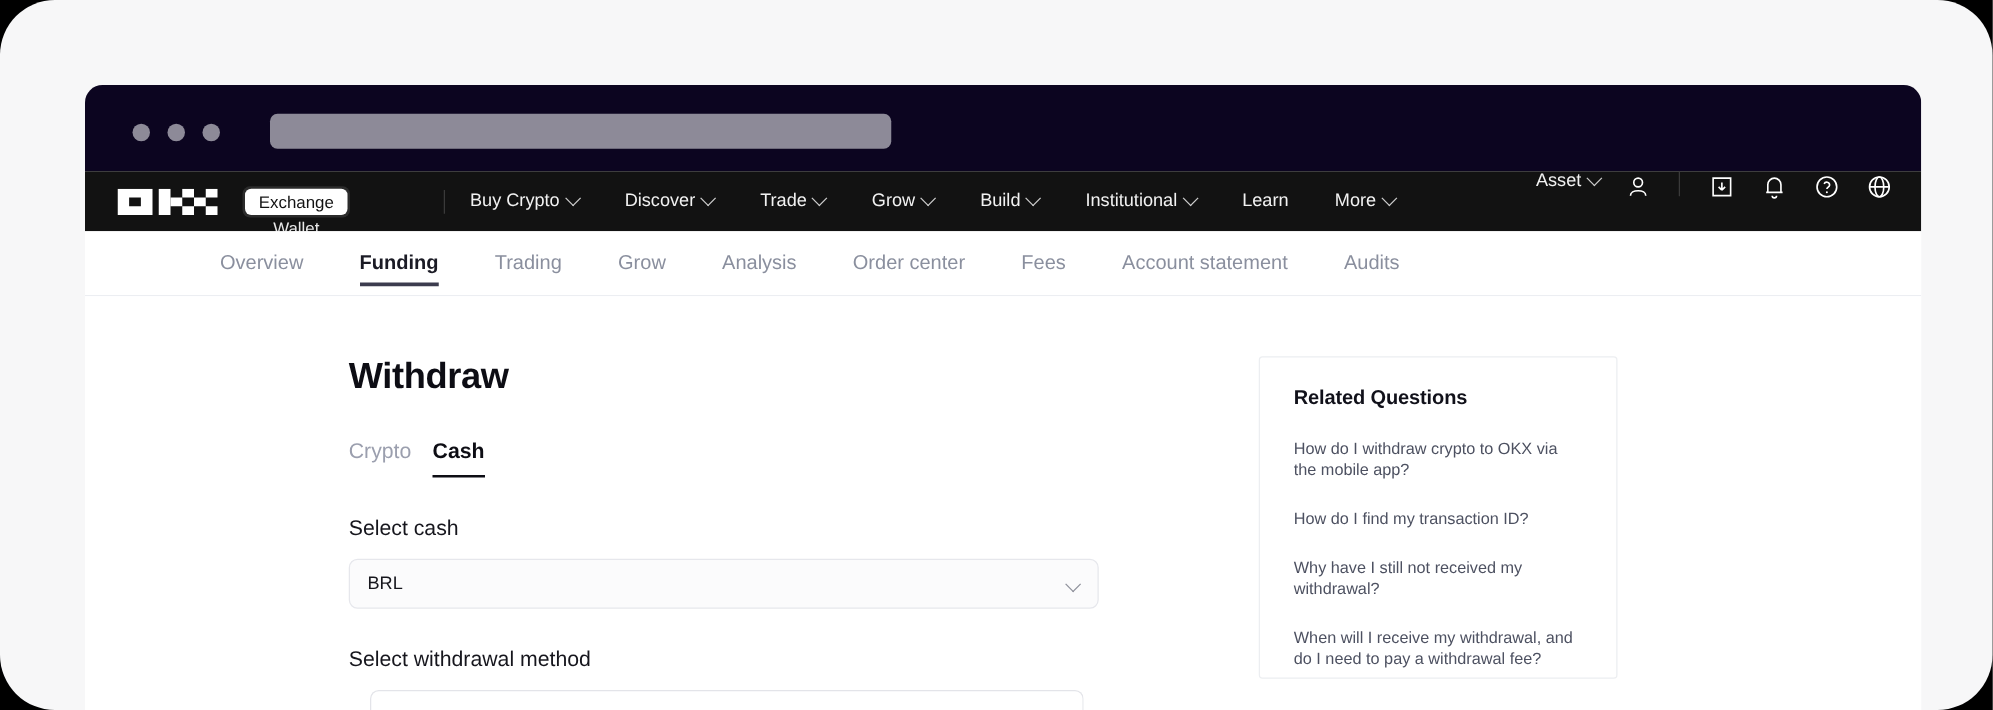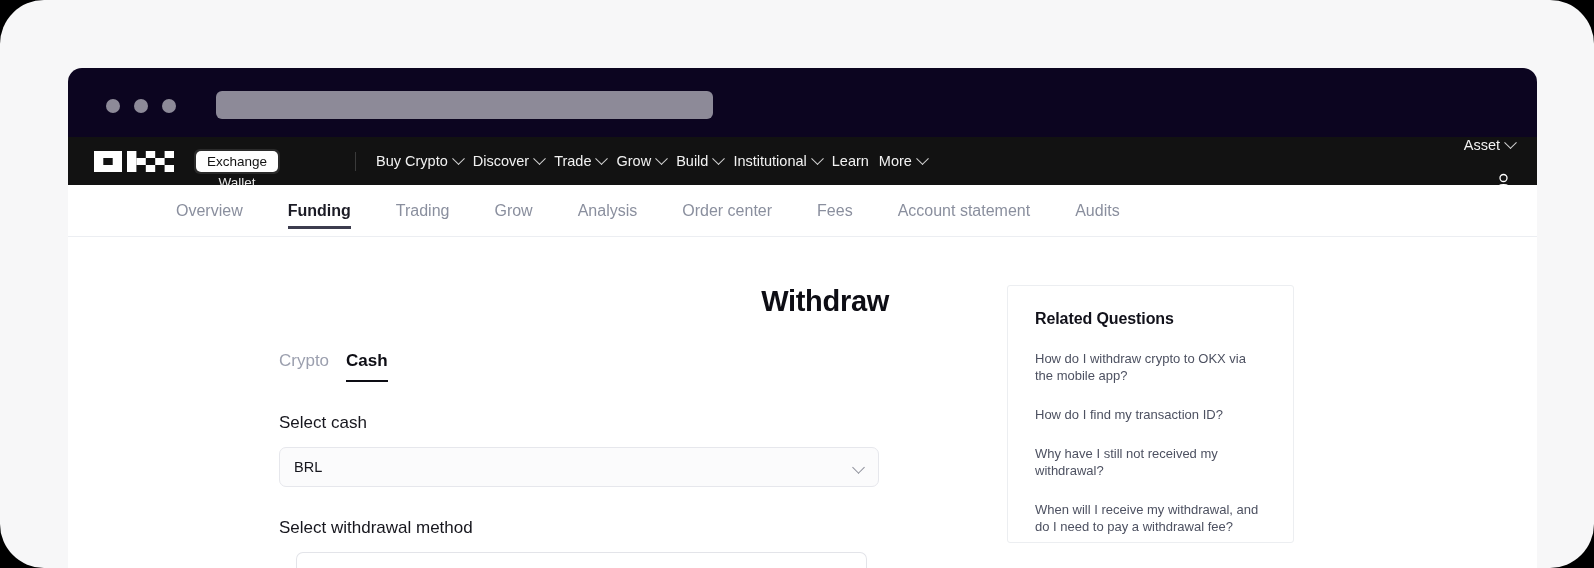--- a/index.html
+++ b/index.html
@@ -103,21 +103,21 @@
     width: 1px; height: 19px;
     background: #3a3a3a;
   }
 
   .nav-menu {
     position: absolute;
     left: 308px; top: 0;
     height: 48px;
     display: flex;
     align-items: center;
-    gap: 10px;
+    gap: 37px;
   }
   .nav-item {
     display: flex;
     align-items: center;
     gap: 6px;
     color: #f2f2f2;
     font-size: 14.5px;
     white-space: nowrap;
   }
   .chev {
@@ -126,23 +126,22 @@
     border-right: 1.6px solid #cfcfcf;
     border-bottom: 1.6px solid #cfcfcf;
     transform: rotate(45deg) translate(-2px, -2px);
   }
 
   .nav-right {
     position: absolute;
     right: 22px; top: 0;
     height: 48px;
     display: flex;
-    align-items: flex-end;
+    align-items: flex-start;
     gap: 18px;
-    flex-direction: column;
   }
   .nav-right .nav-item { font-size: 14.5px; }
   .nav-right-divider {
     width: 1px; height: 20px;
     background: #3a3a3a;
     margin: 0 3px;
   }
   .icon-btn {
     width: 24px; height: 24px;
     display: flex;
@@ -196,21 +195,20 @@
     position: absolute;
     left: 211px; top: 48px;
     width: 610px;
   }
 
   .page-title {
     font-size: 29px;
     font-weight: bold;
     color: #0d0d14;
     letter-spacing: -0.3px;
-    text-align: right;
   }
 
   .type-tabs {
     margin-top: 33px;
     display: flex;
     gap: 17px;
   }
   .type-tab {
     position: relative;
     font-size: 17px;

